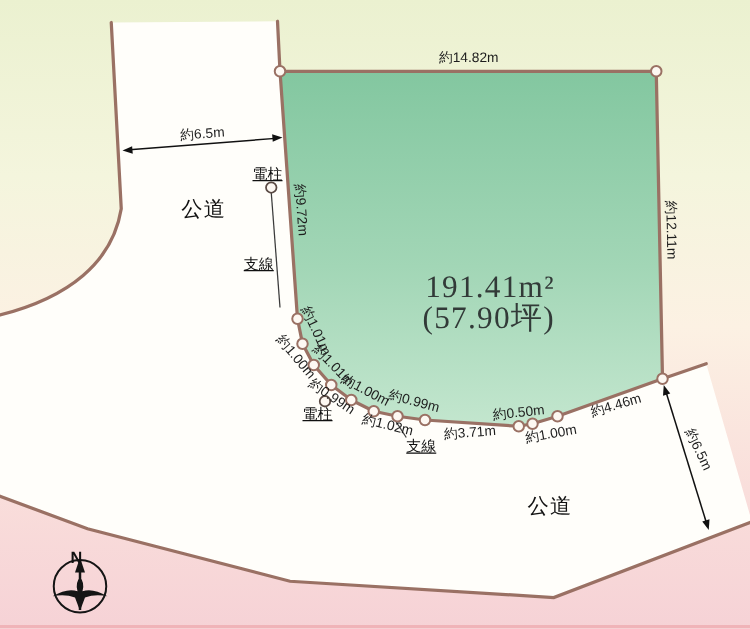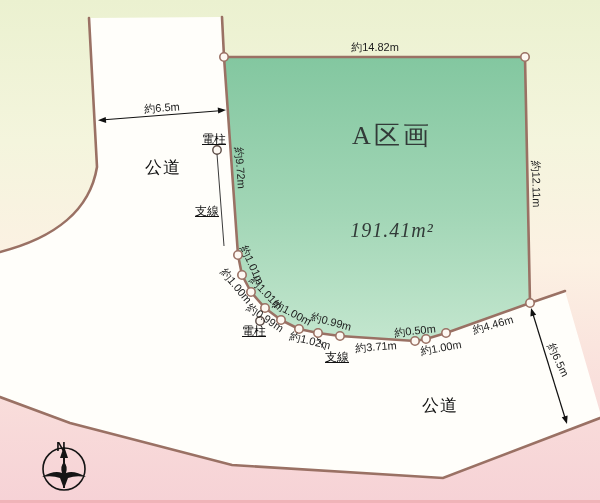--- a/index.html
+++ b/index.html
@@ -12,21 +12,21 @@
   .lbl{
     position:absolute;white-space:nowrap;color:#1d1d1d;
     font-size:11px;line-height:1;transform-origin:center;
   }
   .feat{font-size:17px;letter-spacing:1px;color:#111;}
   .small-feat{font-size:12px;color:#111;text-decoration:underline;}
   .plot-title{
     font-family:"Liberation Serif", serif;font-size:26px;color:#323a38;letter-spacing:3px;
   }
   .plot-area{
-    font-family:"Liberation Serif", serif;font-size:20px;color:#323a38;letter-spacing:1px;font-style:italic;
+    font-family:"Liberation Serif", serif;font-size:25px;color:#323a38;letter-spacing:1px;
   }
   .north{font-size:13px;font-weight:bold;color:#111;}
 </style>
 </head>
 <body>
 
 <div id="canvas">
 
   <svg id="plan-svg" width="600" height="503" viewBox="0 0 600 503">
     <defs>
@@ -110,24 +110,24 @@
   <div class="lbl feat" style="left:440px;top:405px;transform:translate(-50%,-50%);">公道</div>
 
   <div class="lbl small-feat" style="left:214px;top:139px;transform:translate(-50%,-50%);">電柱</div>
 
   <div class="lbl small-feat" style="left:254px;top:331px;transform:translate(-50%,-50%);">電柱</div>
 
   <div class="lbl small-feat" style="left:207px;top:211px;transform:translate(-50%,-50%);">支線</div>
 
   <div class="lbl small-feat" style="left:337px;top:357px;transform:translate(-50%,-50%);">支線</div>
 
-  <div class="lbl plot-title" style="left:392px;top:136px;transform:translate(-50%,-50%);">A区画</div>
 
   <div class="lbl plot-area" style="left:392px;top:230px;transform:translate(-50%,-50%);">191.41m²</div>
 
+  <div class="lbl plot-area" style="left:391px;top:255px;transform:translate(-50%,-50%);">(57.90坪)</div>
 
   <div class="lbl" style="left:376px;top:347px;transform:translate(-50%,-50%) rotate(-4deg);">約3.71m</div>
   <div class="lbl" style="left:415px;top:331px;transform:translate(-50%,-50%) rotate(-6deg);">約0.50m</div>
   <div class="lbl" style="left:441px;top:348px;transform:translate(-50%,-50%) rotate(-10deg);">約1.00m</div>
   <div class="lbl" style="left:493px;top:325px;transform:translate(-50%,-50%) rotate(-16deg);">約4.46m</div>
 
   <div class="lbl" style="left:252px;top:265px;transform:translate(-50%,-50%) rotate(65deg);">約1.01m</div>
   <div class="lbl" style="left:266px;top:293px;transform:translate(-50%,-50%) rotate(46deg);">約1.01m</div>
   <div class="lbl" style="left:292px;top:313px;transform:translate(-50%,-50%) rotate(28deg);">約1.00m</div>
   <div class="lbl" style="left:331px;top:322px;transform:translate(-50%,-50%) rotate(15deg);">約0.99m</div>

